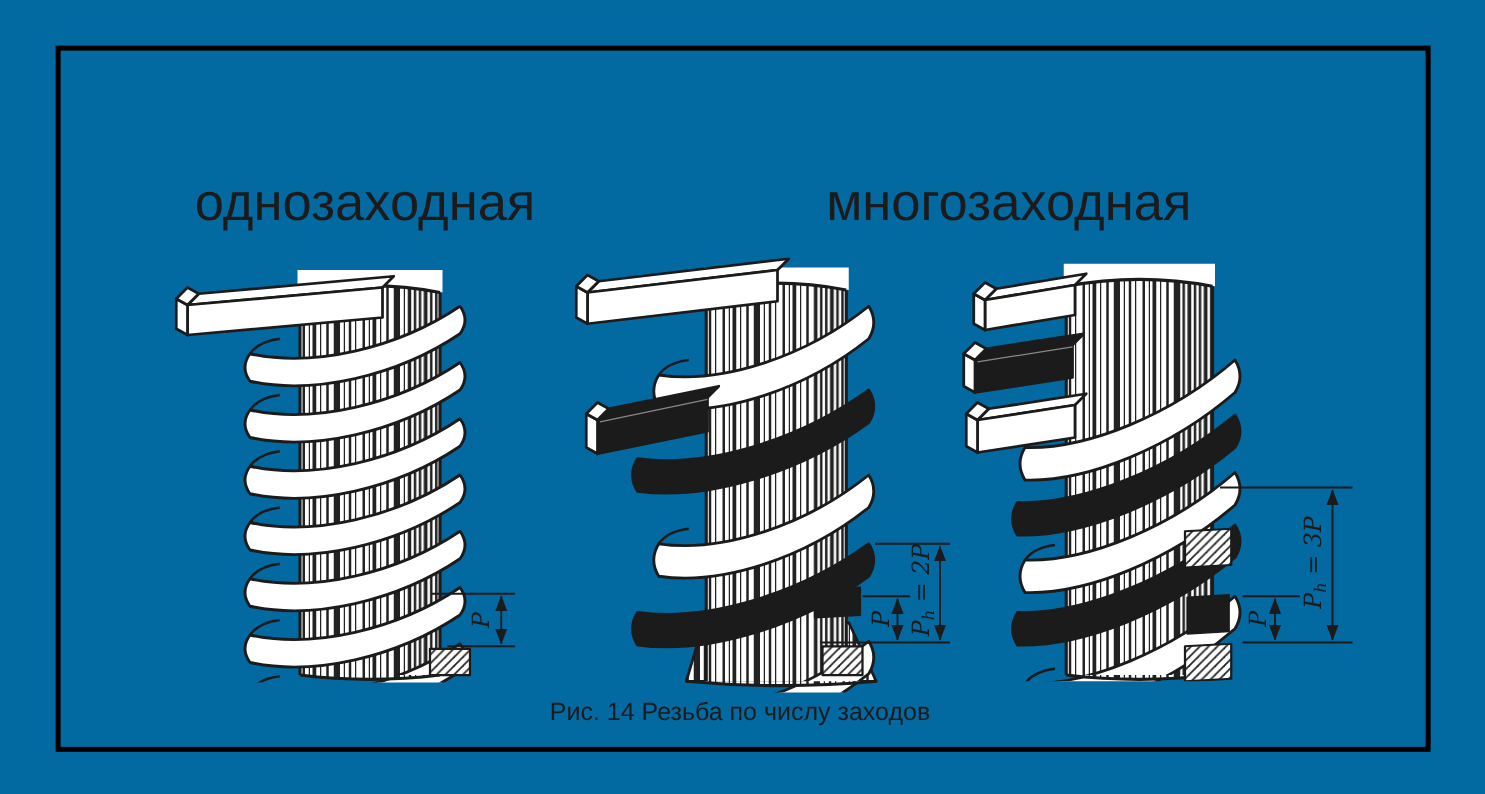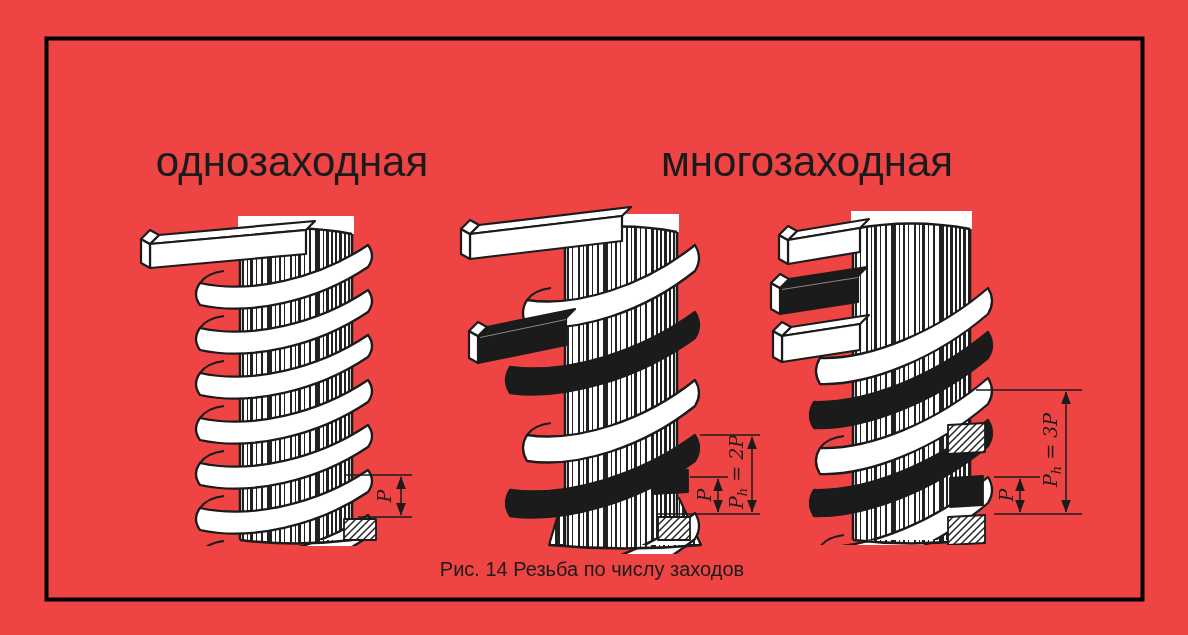--- a/index.html
+++ b/index.html
@@ -1,16 +1,16 @@
 <!DOCTYPE html>
 <html><head>
 <meta charset="utf-8">
 <style>
   html,body{margin:0;padding:0;background:#ffffff;}
-  .stage{position:relative;width:1188px;height:635px;background:#ef4444;overflow:hidden;
+  .stage{position:relative;width:1188px;height:635px;background:#0369a1;overflow:hidden;
          font-family:"Liberation Sans",sans-serif;}
   svg text{user-select:none;}
   .title-text{font-family:"Liberation Sans",sans-serif;font-size:42px;fill:#1b1b1b;}
   .caption-text{font-family:"Liberation Sans",sans-serif;font-size:20px;fill:#1b1b1b;}
   .dim-label{font-family:"DejaVu Serif",serif;font-style:italic;font-size:19px;fill:#1b1b1b;}
 </style>
 </head>
 <body>
 
 <div class="stage">

